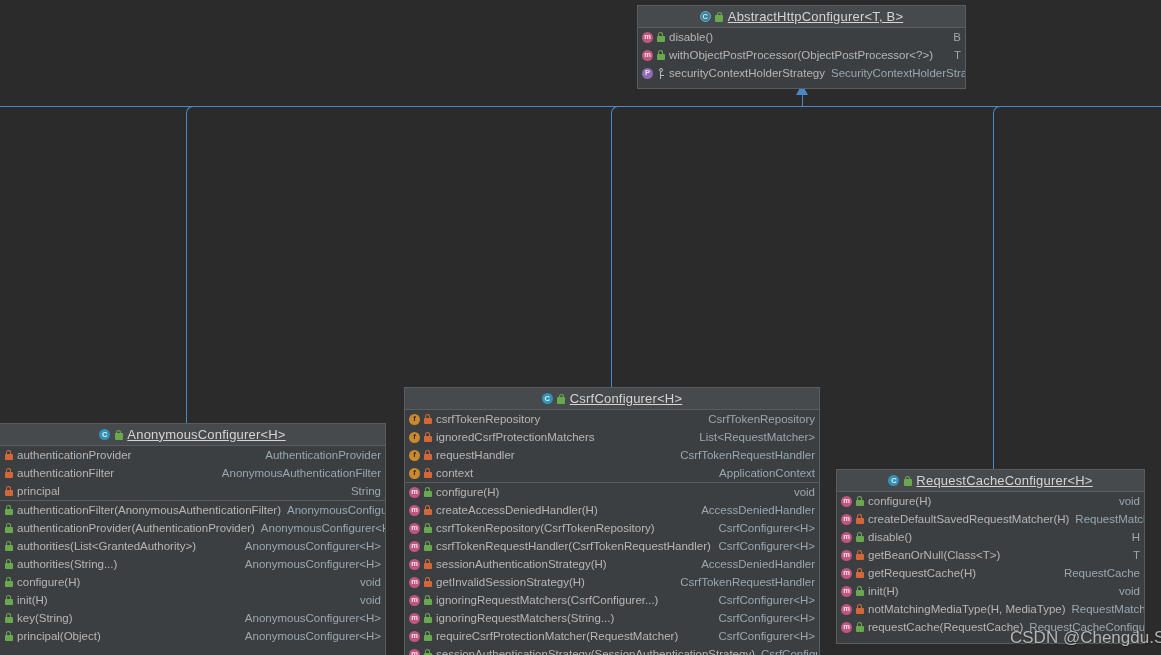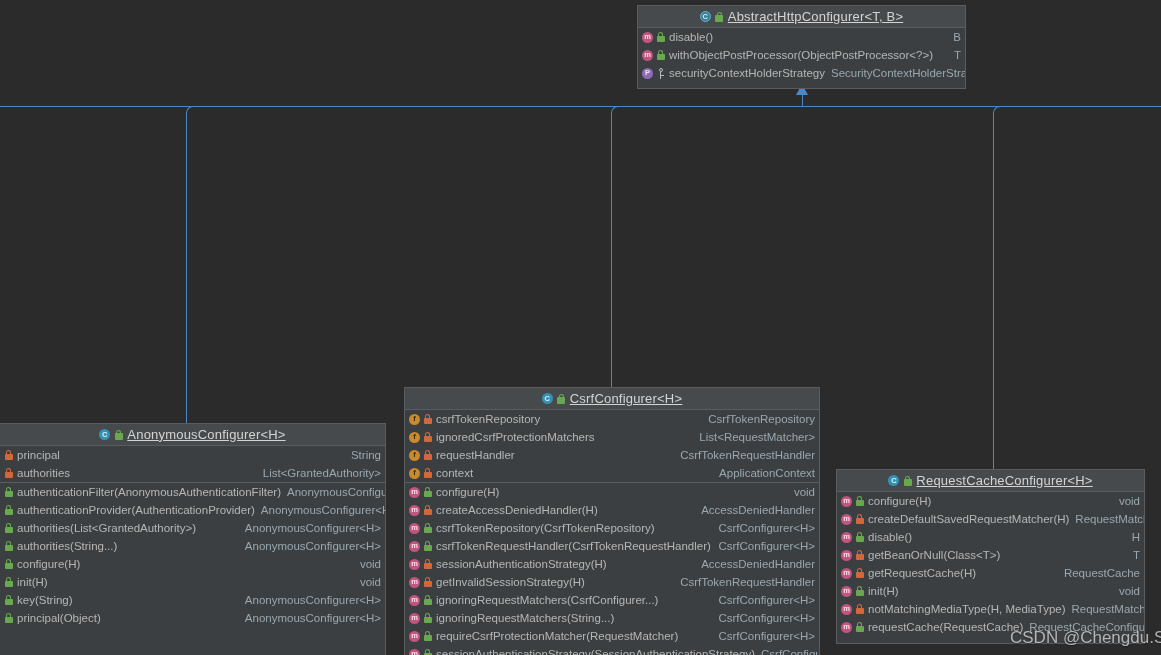--- a/index.html
+++ b/index.html
@@ -203,34 +203,45 @@
       <span class="tname">AnonymousConfigurer&lt;H&gt;</span>
     </div>
     <div class="section">
       <div class="row">
         <span class="icons">
           <span class="ico lock lock-orange">
               <span class="shackle"></span>
               <span class="body"></span>
             </span>
         </span>
+        <span class="mname">authenticationProvider</span>
+        <span class="spacer"></span>
+        <span class="mtype">AuthenticationProvider</span>
+      </div>
+      <div class="row">
+        <span class="icons">
+          <span class="ico lock lock-orange">
+              <span class="shackle"></span>
+              <span class="body"></span>
+            </span>
+        </span>
+        <span class="mname">authenticationFilter</span>
+        <span class="spacer"></span>
+        <span class="mtype">AnonymousAuthenticationFilter</span>
+      </div>
+      <div class="row">
+        <span class="icons">
+          <span class="ico lock lock-orange">
+              <span class="shackle"></span>
+              <span class="body"></span>
+            </span>
+        </span>
         <span class="mname">principal</span>
         <span class="spacer"></span>
         <span class="mtype">String</span>
-      </div>
-      <div class="row">
-        <span class="icons">
-          <span class="ico lock lock-orange">
-              <span class="shackle"></span>
-              <span class="body"></span>
-            </span>
-        </span>
-        <span class="mname">authorities</span>
-        <span class="spacer"></span>
-        <span class="mtype">List&lt;GrantedAuthority&gt;</span>
       </div>
     </div>
     <div class="section">
       <div class="row">
         <span class="icons">
           <span class="ico lock lock-green">
               <span class="shackle"></span>
               <span class="body"></span>
             </span>
         </span>

